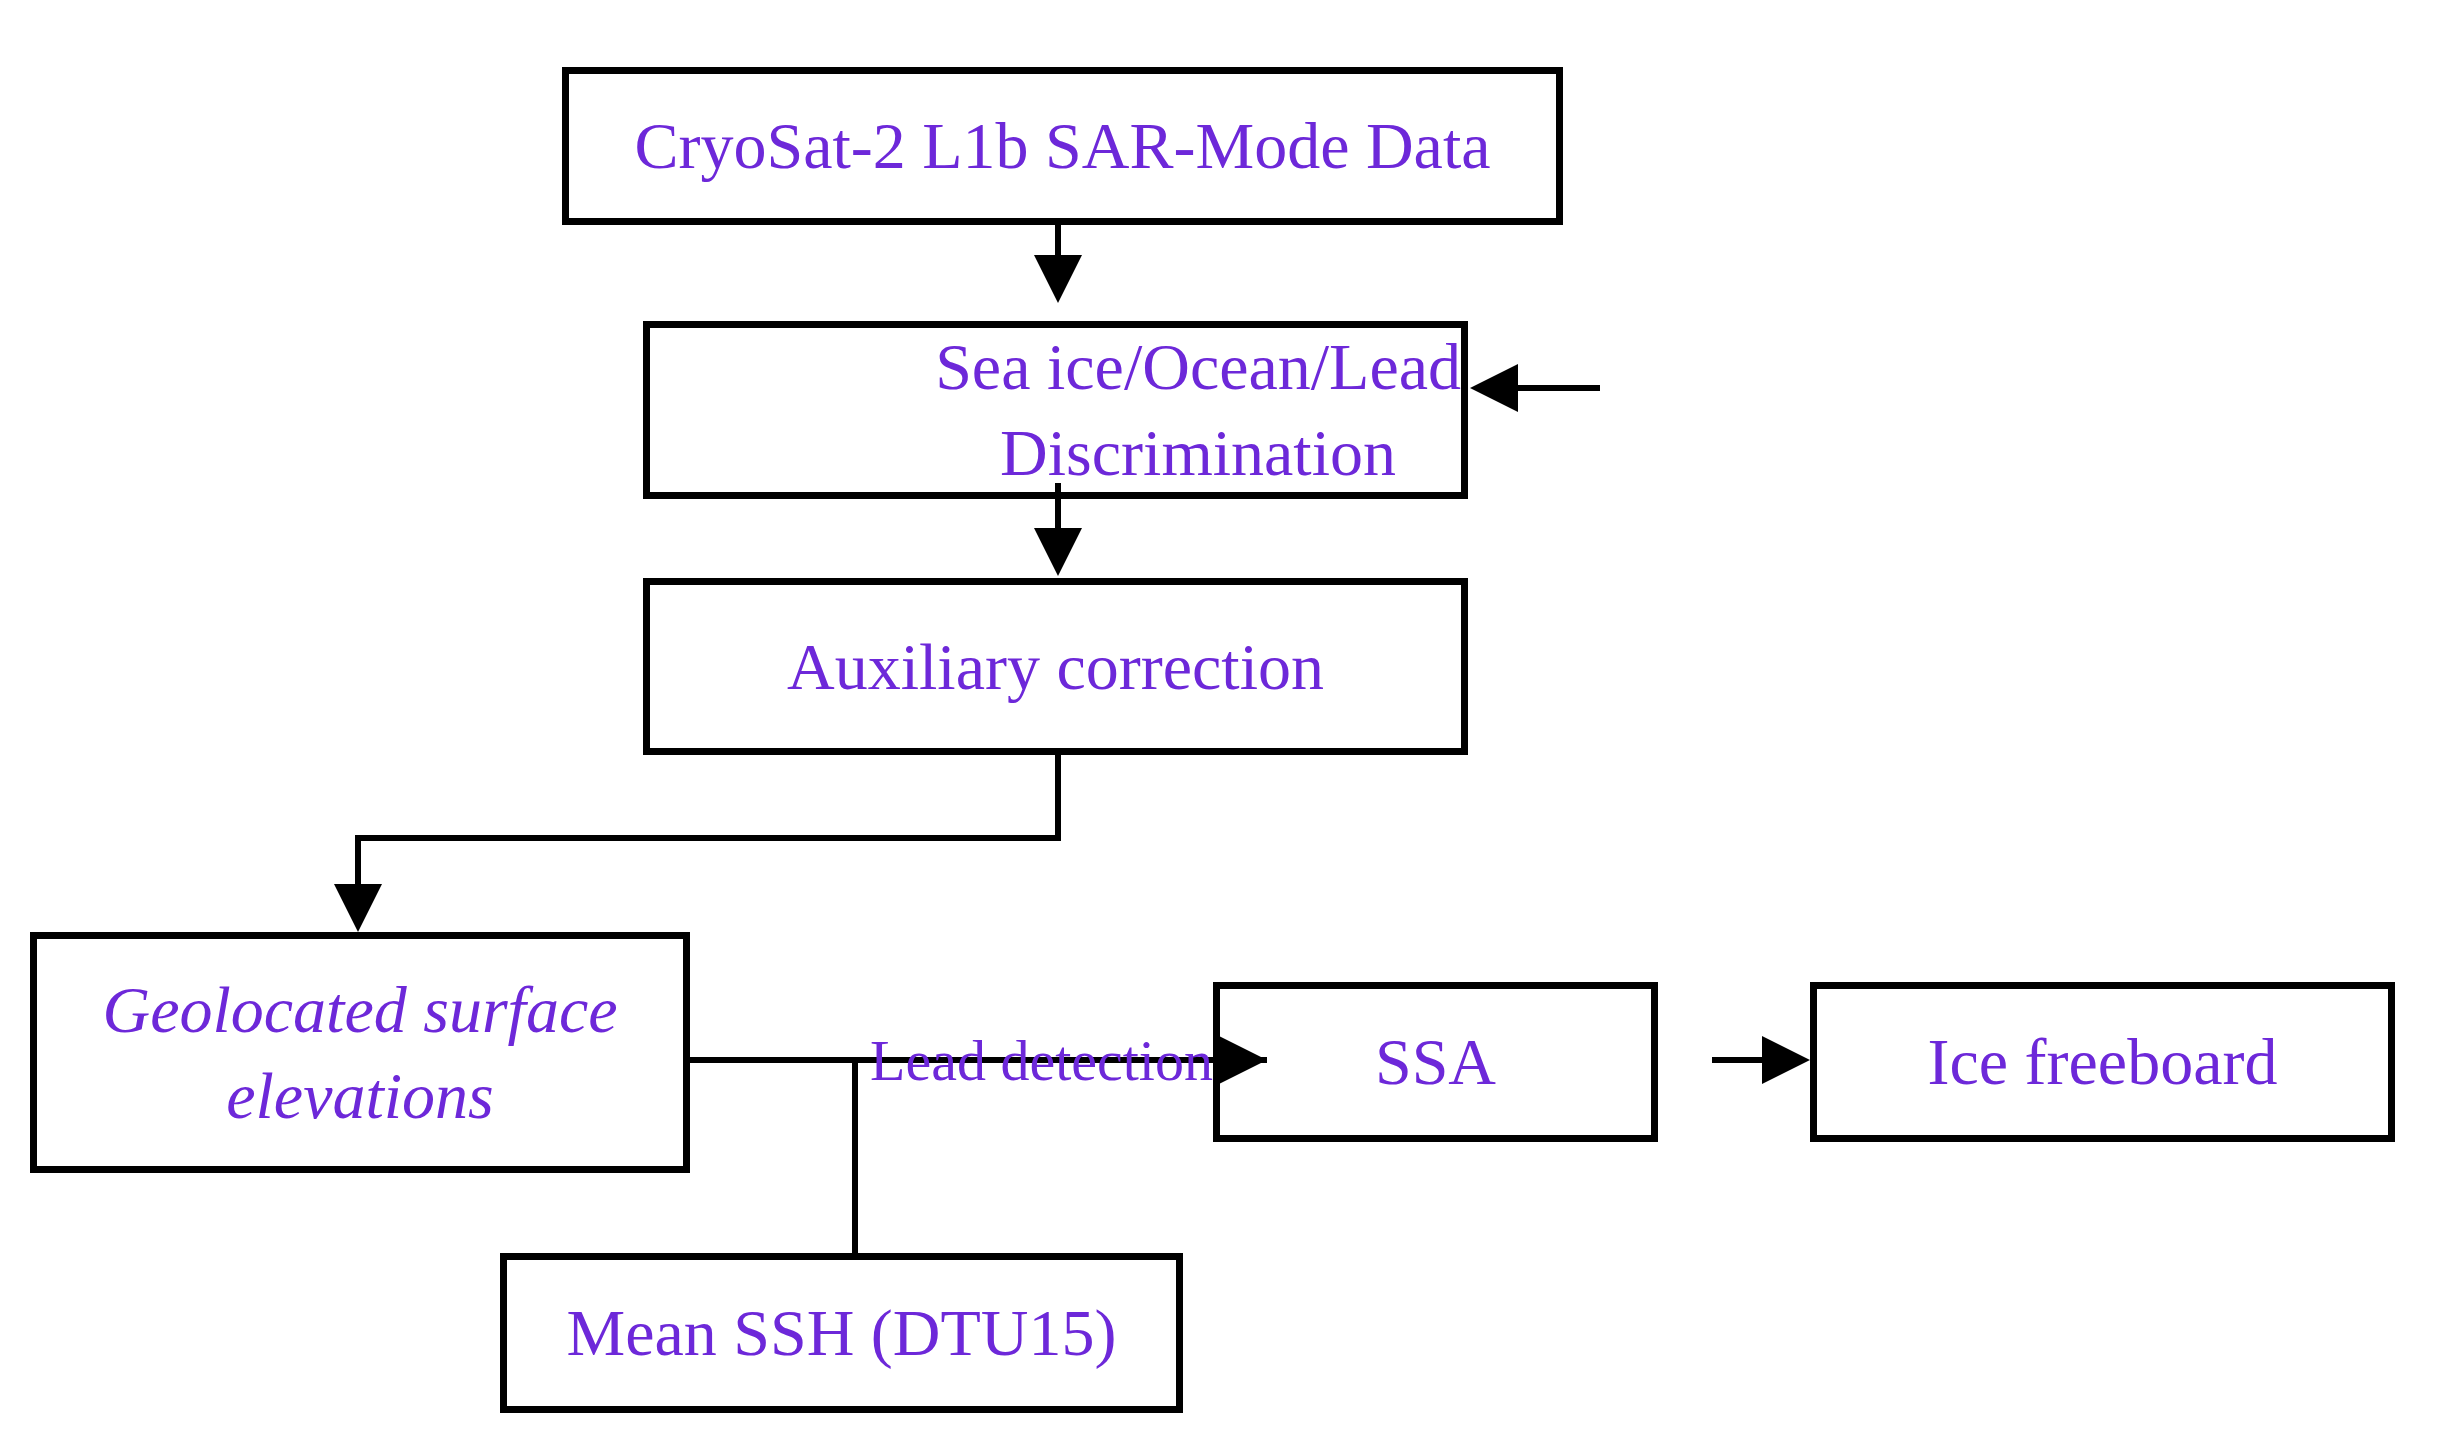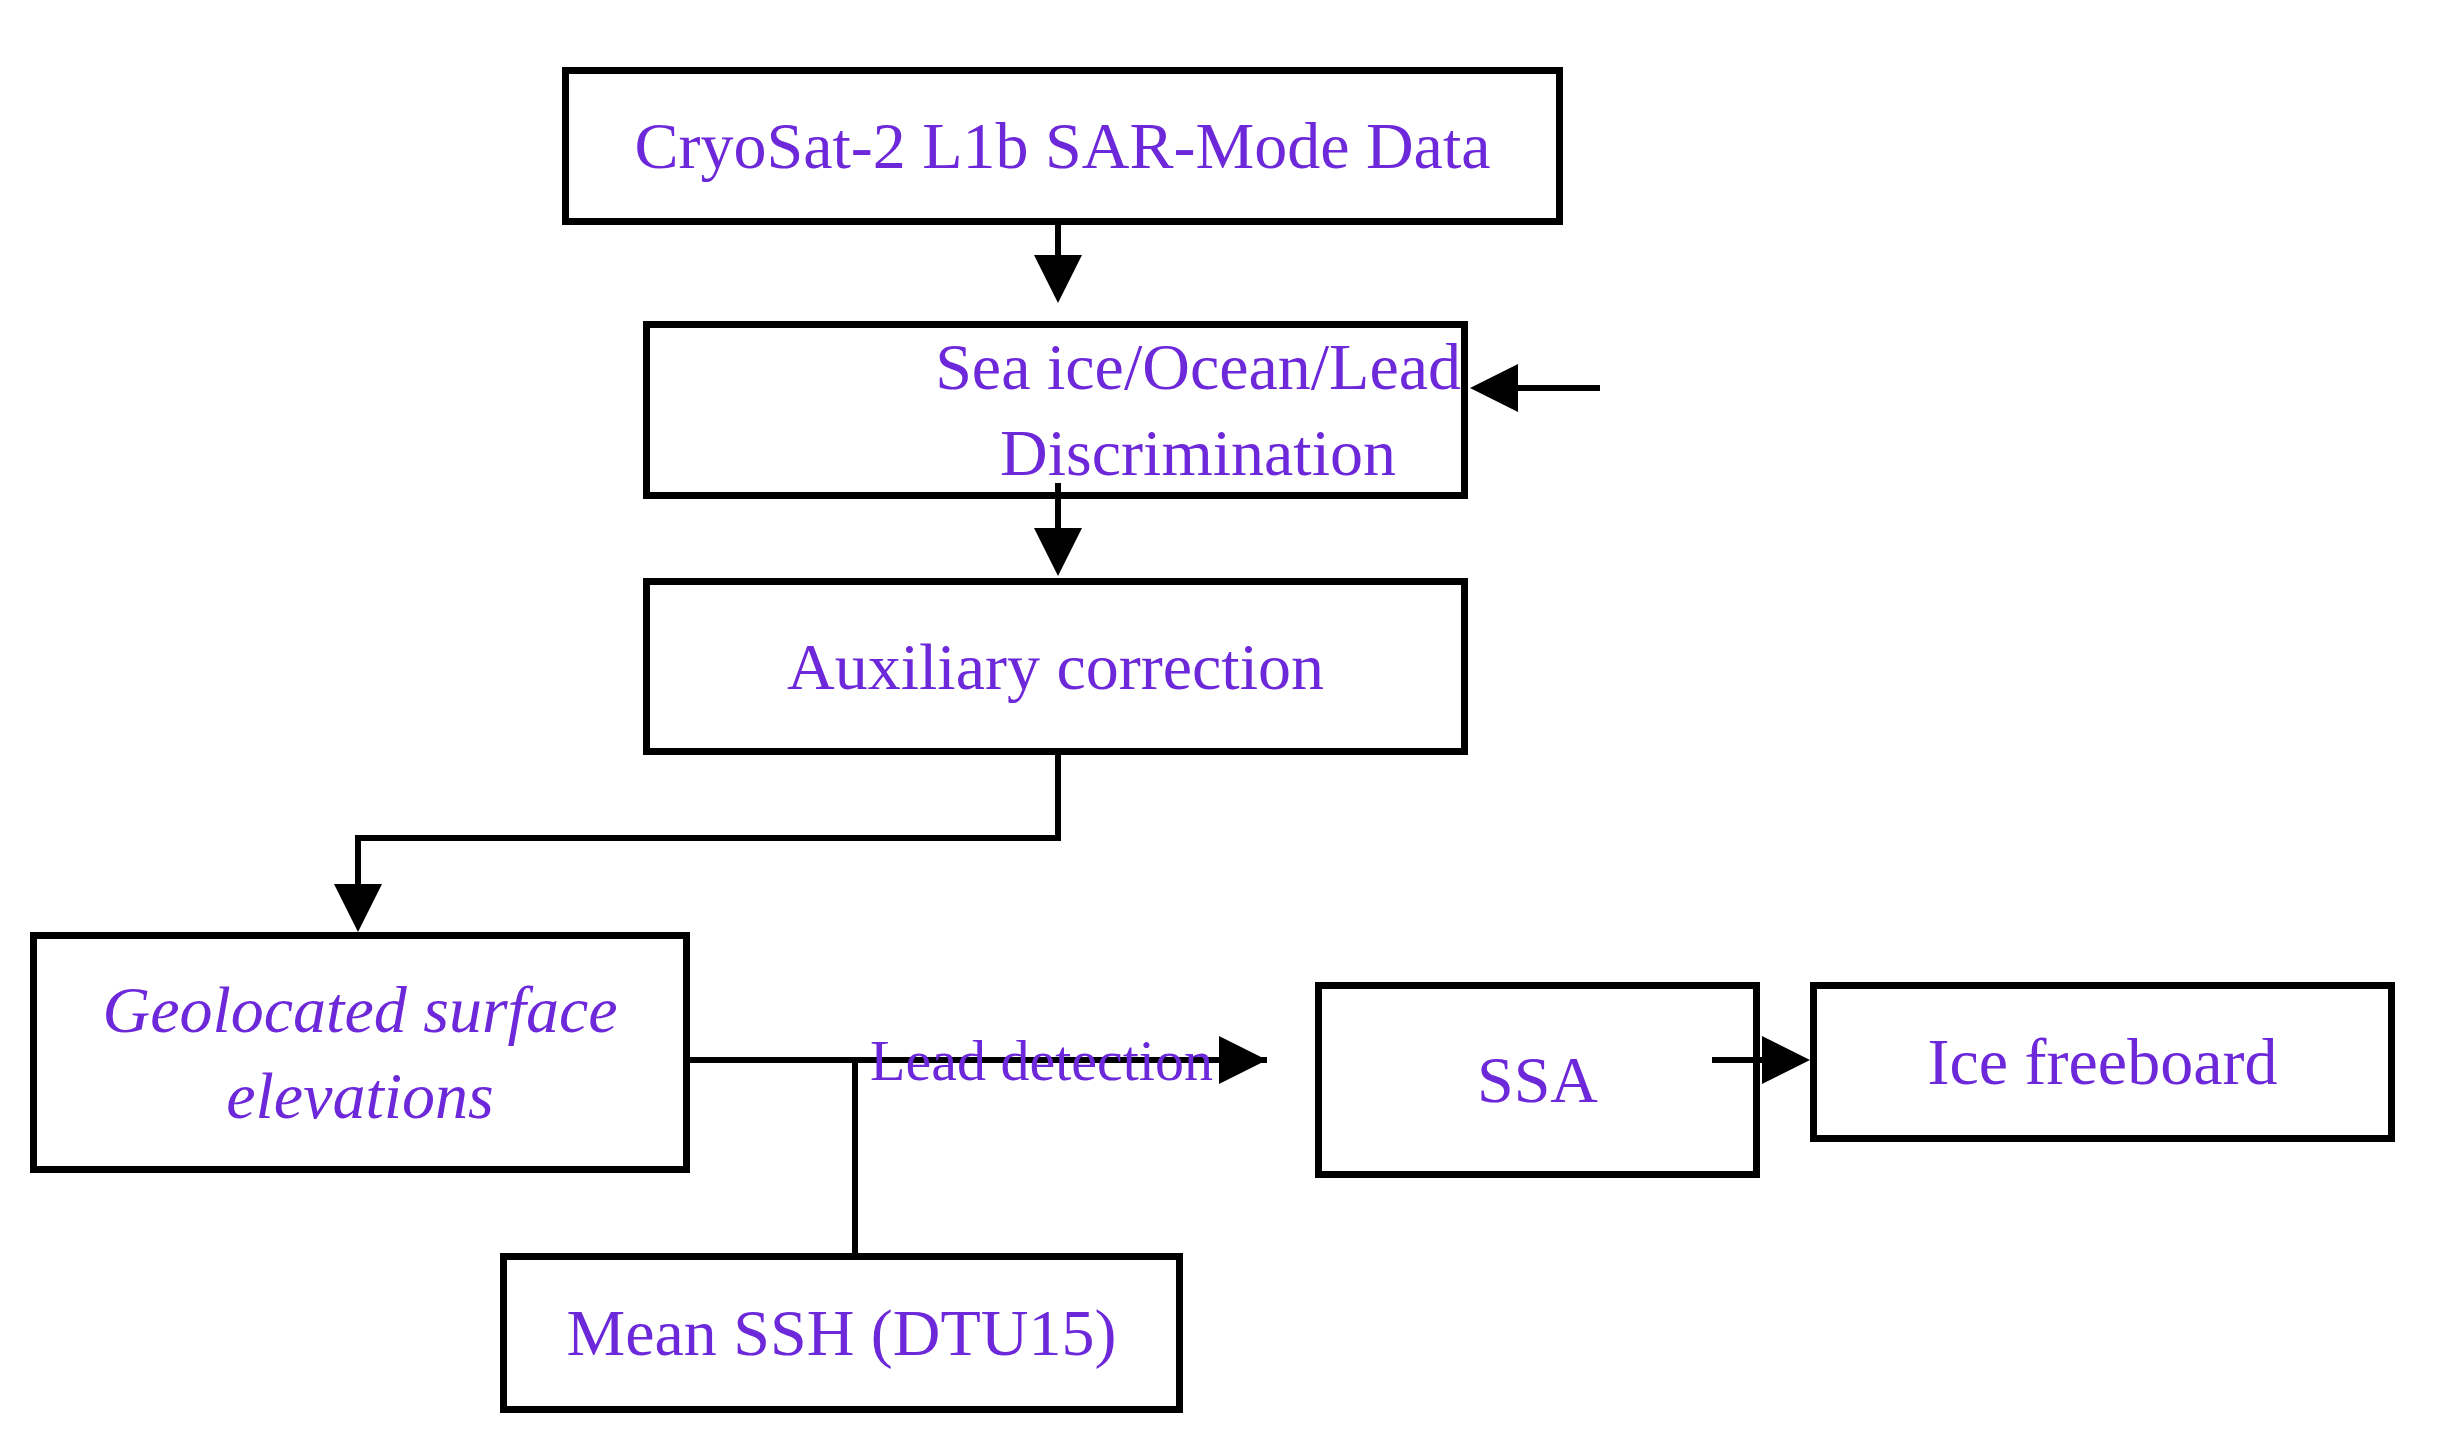--- a/index.html
+++ b/index.html
@@ -36,21 +36,21 @@
     line-height: 1.0;
     white-space: nowrap;
   }
 
   
   #n-cryosat       { left: 562px;  top: 67px;   width: 1001px; height: 158px; }
   #n-discrim       { left: 643px;  top: 321px;  width: 825px;  height: 178px; justify-content: flex-end; }
   #n-aux           { left: 1597px; top: 315px;  width: 493px;  height: 160px; }
   #n-retrack       { left: 643px;  top: 578px;  width: 825px;  height: 177px; }
   #n-geo           { left: 30px;   top: 932px;  width: 660px;  height: 241px; font-style: italic; }
-  #n-ssa           { left: 1315px; top: 982px;  width: 445px;  height: 196px; text-align: center; }
+  #n-ssa           { left: 1213px; top: 982px;  width: 445px;  height: 160px; text-align: center; }
   #n-freeboard     { left: 1810px; top: 982px;  width: 585px;  height: 160px; }
   #n-meanssh       { left: 500px;  top: 1253px; width: 683px;  height: 160px; }
 
   
   #e1-stem   { left: 1055px; top: 225px;  width: 6px;   height: 45px; }
   #e1-head   { left: 1034px; top: 255px; }
   #e2-stem   { left: 1510px; top: 385px;  width: 90px;  height: 6px; }
   #e2-head   { left: 1470px; top: 364px; }
   #e3-stem   { left: 1055px; top: 483px;  width: 6px;   height: 50px; }
   #e3-head   { left: 1034px; top: 528px; }

